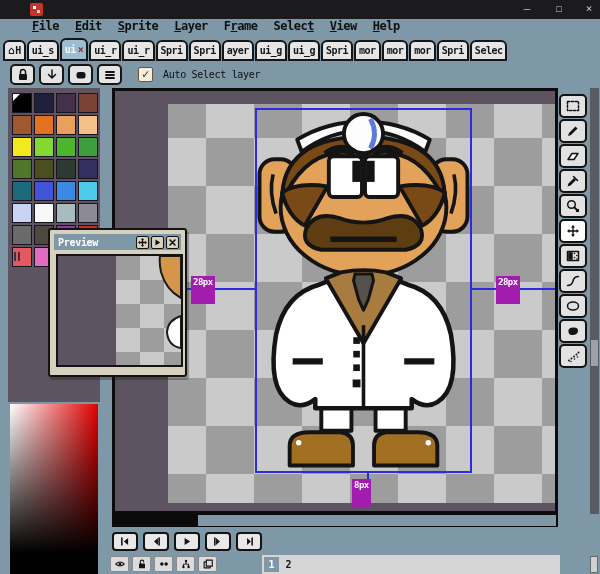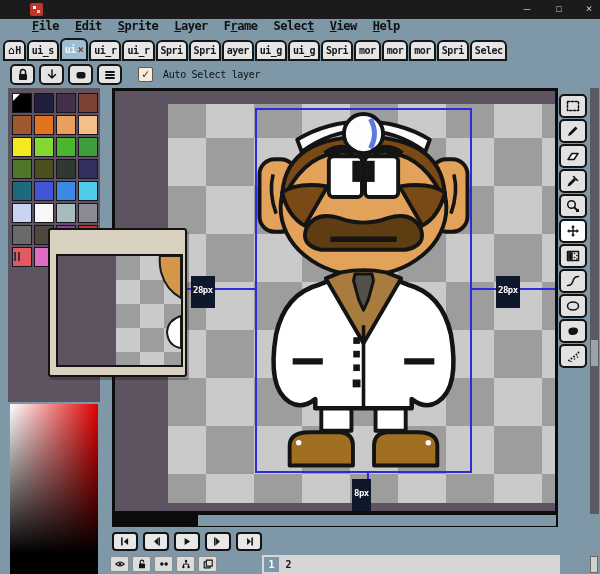--- a/index.html
+++ b/index.html
@@ -41,21 +41,21 @@
   .viewport{position:absolute;left:112px;top:88px;width:446px;height:426px;background:#5D5361;border:3px solid #0C0C0C;box-sizing:border-box;overflow:hidden}
   .checker{position:absolute;left:53px;top:13px;width:387px;height:399px;
        background:conic-gradient(#CACACA 0.25turn,#9D9D9D 0 0.5turn,#CACACA 0 0.75turn,#9D9D9D 0);
        background-size:96px 96px;background-position:-10px -14px}
   .selection{position:absolute;left:140px;top:17px;width:217px;height:365px;border:2px solid #2B2BDF;box-sizing:border-box}
   .char{position:absolute;left:140px;top:17px;width:217px;height:365px}
   .dim-line{position:absolute;background:#2B2BDF}
   #dim-left{left:53px;top:197px;width:87px;height:2px}
   #dim-right{left:357px;top:197px;width:83px;height:2px}
   #dim-bottom{left:252px;top:380px;width:2px;height:29px}
-  .dim-label{position:absolute;background:#0f172a;color:#FFF;font-size:9px;font-weight:bold;line-height:12px;height:16px;padding:8px 2px;letter-spacing:-0.5px}
+  .dim-label{position:absolute;background:#a21caf;color:#FFF;font-size:9px;font-weight:bold;line-height:12px;height:28px;padding:0 2px;letter-spacing:-0.5px}
   #lab-left{left:76px;top:185px}
   #lab-right{left:381px;top:185px}
   #lab-bottom{left:237px;top:388px}
   
   .h-scroll{position:absolute;left:112px;top:514px;width:446px;height:13px;background:#0B0B0B}
   .h-thumb{position:absolute;left:86px;top:1px;right:2px;bottom:1px;background:#7E98A8}
   .v-scroll{position:absolute;left:590px;top:88px;width:9px;height:426px;background:#595B60}
   .v-thumb{position:absolute;left:1px;top:252px;width:7px;height:26px;background:#9BA3AA}
   
   .right-toolbar{position:absolute;left:559px;top:94px;width:29px;display:flex;flex-direction:column;gap:1px}
@@ -431,20 +431,39 @@
       </svg>
     </button>
   </div>
 <div class="frame-strip">
     <div class="frame-chip selected">1</div>
     <div class="frame-chip">2</div>
   </div>
 <div class="tl-end"></div>
 
 <div class="preview">
+  <div class="pv-title">
+    <span class="pv-title-text">Preview</span>
+  <button class="pv-btn">
+        <svg width="9" height="9" viewBox="0 0 9 9" fill="none" stroke="#131313" stroke-width="1.5" stroke-linecap="round" stroke-linejoin="round">
+          <path d="M4.5 1.5 V7.5 M1.5 4.5 H7.5" stroke-width="1.3"></path>
+          <path d="M4.5 0 L6 2 H3 Z M4.5 9 L3 7 H6 Z M0 4.5 L2 3 V6 Z M9 4.5 L7 6 V3 Z" fill="#131313" stroke="none"></path>
+        </svg>
+      </button>
+      <button class="pv-btn">
+        <svg width="14" height="11" viewBox="0 0 16 14" fill="none" stroke="#131313" stroke-width="1.5" stroke-linecap="round" stroke-linejoin="round">
+          <path d="M5 2.5 L12 7 L5 11.5 Z" fill="#131313" stroke="none"></path>
+        </svg>
+      </button>
+      <button class="pv-btn">
+        <svg width="9" height="9" viewBox="0 0 9 9" fill="none" stroke="#131313" stroke-width="1.5" stroke-linecap="round" stroke-linejoin="round">
+          <path d="M2 2 L7 7 M7 2 L2 7" stroke-width="1.6"></path>
+        </svg>
+      </button>
+    </div>
   <div class="pv-content">
     <div class="pv-checker"></div>
     <svg class="pv-frag" viewBox="0 0 65 109" preserveAspectRatio="none">
       <path d="M44 0 L65 0 L65 42 Q50 34 45 16 Q43 6 44 0 Z" fill="#D6964A" stroke="#1A1A1A" stroke-width="2"></path>
       <path d="M65 60 Q52 64 51 76 Q52 90 65 92 Z" fill="#FFFFFF" stroke="#1A1A1A" stroke-width="2"></path>
     </svg>
   </div>
 </div>
 
 </body></html>

